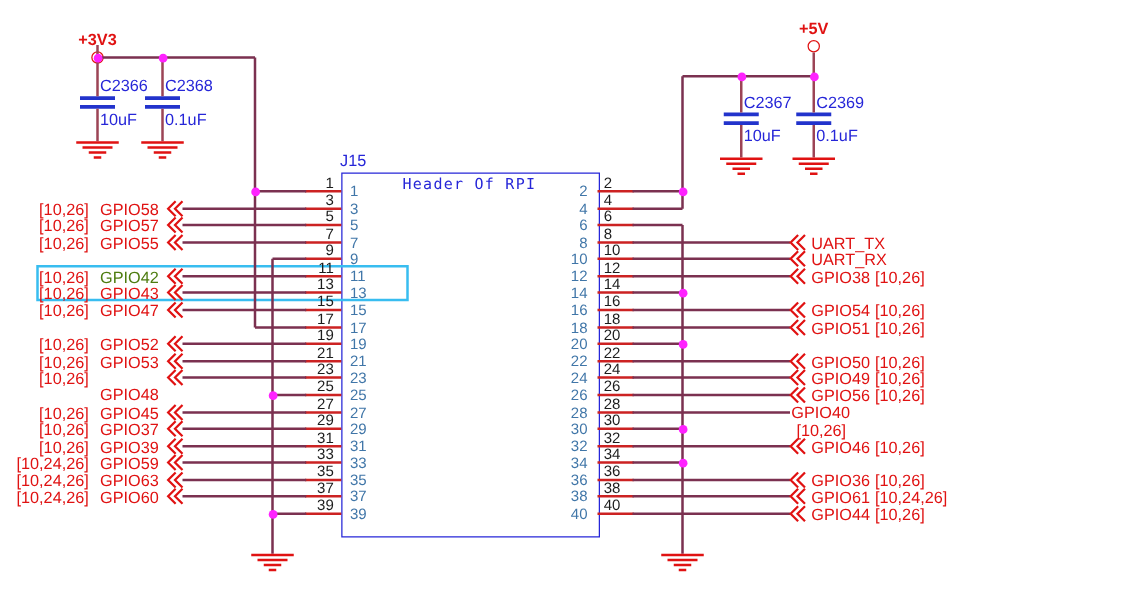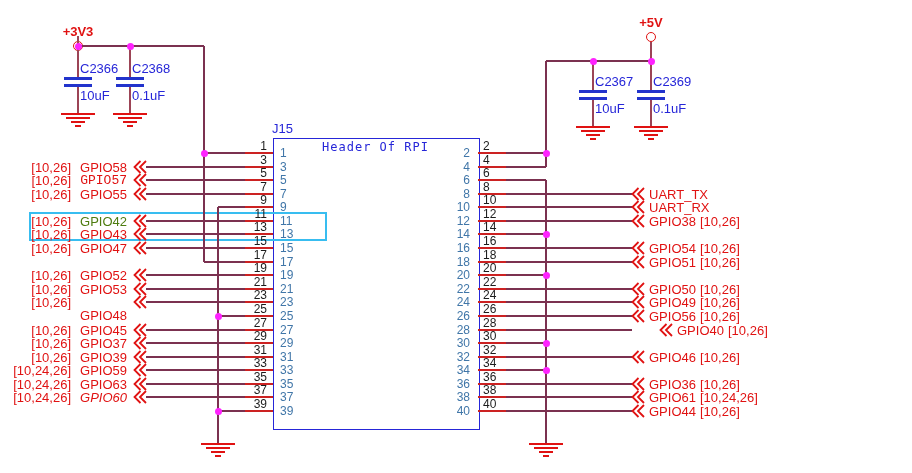--- a/index.html
+++ b/index.html
@@ -106,21 +106,21 @@
       <svg class="chev" width="16" height="14" viewBox="0 0 16 14" style="margin-left: 5px;">
         <path d="M14 1 8 7 14 13 M8.5 1 2.5 7 8.5 13" fill="none" stroke="#e01212" stroke-width="1.8"></path>
       </svg>
     </div>
     <div class="seg" style="background: rgb(204, 34, 34); left: 244px; top: 179.2px; width: 29px; height: 1.6px;"></div>
     <div class="txt outnum" style="left: 234px; top: 166px; width: 33px; text-align: right; color: rgb(28, 28, 28);">5</div>
     <div class="txt innum" style="left: 280px; top: 173px; color: rgb(64, 118, 168);">5</div>
     <div class="seg" style="background: rgb(123, 49, 80); left: 146px; top: 179.2px; width: 99px; height: 1.6px;"></div>
     <div class="lblrow" style="left: 0px; top: 172px; width: 148px; justify-content: flex-end;">
       <span class="netlbl" style="color: rgb(224, 18, 18);">[10,26]</span>
-      <span class="netlbl" style="color: rgb(224, 18, 18); margin-left: 9px; font-family: Liberation Mono, monospace;">GPIO57</span>
+      <span class="netlbl" style="color: rgb(224, 18, 18); margin-left: 9px;">GPIO57</span>
       <svg class="chev" width="16" height="14" viewBox="0 0 16 14" style="margin-left: 5px;">
         <path d="M14 1 8 7 14 13 M8.5 1 2.5 7 8.5 13" fill="none" stroke="#e01212" stroke-width="1.8"></path>
       </svg>
     </div>
     <div class="seg" style="background: rgb(204, 34, 34); left: 244px; top: 193.2px; width: 29px; height: 1.6px;"></div>
     <div class="txt outnum" style="left: 234px; top: 180px; width: 33px; text-align: right; color: rgb(28, 28, 28);">7</div>
     <div class="txt innum" style="left: 280px; top: 187px; color: rgb(64, 118, 168);">7</div>
     <div class="seg" style="background: rgb(123, 49, 80); left: 146px; top: 193.2px; width: 99px; height: 1.6px;"></div>
     <div class="lblrow" style="left: 0px; top: 186px; width: 148px; justify-content: flex-end;">
       <span class="netlbl" style="color: rgb(224, 18, 18);">[10,26]</span>
@@ -261,21 +261,21 @@
       <svg class="chev" width="16" height="14" viewBox="0 0 16 14" style="margin-left: 5px;">
         <path d="M14 1 8 7 14 13 M8.5 1 2.5 7 8.5 13" fill="none" stroke="#e01212" stroke-width="1.8"></path>
       </svg>
     </div>
     <div class="seg" style="background: rgb(204, 34, 34); left: 244px; top: 396.2px; width: 29px; height: 1.6px;"></div>
     <div class="txt outnum" style="left: 234px; top: 383px; width: 33px; text-align: right; color: rgb(28, 28, 28);">37</div>
     <div class="txt innum" style="left: 280px; top: 390px; color: rgb(64, 118, 168);">37</div>
     <div class="seg" style="background: rgb(123, 49, 80); left: 146px; top: 396.2px; width: 99px; height: 1.6px;"></div>
     <div class="lblrow" style="left: 0px; top: 389px; width: 148px; justify-content: flex-end;">
       <span class="netlbl" style="color: rgb(224, 18, 18);">[10,24,26]</span>
-      <span class="netlbl" style="color: rgb(224, 18, 18); margin-left: 9px; font-style: italic;">GPIO60</span>
+      <span class="netlbl" style="color: rgb(224, 18, 18); margin-left: 9px;">GPIO60</span>
       <svg class="chev" width="16" height="14" viewBox="0 0 16 14" style="margin-left: 5px;">
         <path d="M14 1 8 7 14 13 M8.5 1 2.5 7 8.5 13" fill="none" stroke="#e01212" stroke-width="1.8"></path>
       </svg>
     </div>
     <div class="seg" style="background: rgb(204, 34, 34); left: 244px; top: 410.2px; width: 29px; height: 1.6px;"></div>
     <div class="txt outnum" style="left: 234px; top: 397px; width: 33px; text-align: right; color: rgb(28, 28, 28);">39</div>
     <div class="txt innum" style="left: 280px; top: 404px; color: rgb(64, 118, 168);">39</div>
     <div class="seg" style="background: rgb(123, 49, 80); left: 218px; top: 410.2px; width: 27px; height: 1.6px;"></div>
     <div class="seg" style="background: rgb(204, 34, 34); left: 478px; top: 152.2px; width: 29px; height: 1.6px;"></div>
     <div class="txt outnum" style="left: 483px; top: 139px; width: 33px; color: rgb(28, 28, 28);">2</div>
@@ -380,21 +380,21 @@
       <svg class="chev" width="16" height="14" viewBox="0 0 16 14">
         <path d="M14 1 8 7 14 13 M8.5 1 2.5 7 8.5 13" fill="none" stroke="#e01212" stroke-width="1.8"></path>
       </svg>
       <span class="netlbl" style="color: rgb(224, 18, 18); margin-left: 3px; min-width: 47px;">GPIO56</span>
       <span class="netlbl" style="color: rgb(224, 18, 18); margin-left: 4px;">[10,26]</span>
     </div>
     <div class="seg" style="background: rgb(204, 34, 34); left: 478px; top: 329.2px; width: 29px; height: 1.6px;"></div>
     <div class="txt outnum" style="left: 483px; top: 316px; width: 33px; color: rgb(28, 28, 28);">28</div>
     <div class="txt innum" style="left: 428px; top: 323px; width: 42px; text-align: right; color: rgb(64, 118, 168);">28</div>
     <div class="seg" style="background: rgb(123, 49, 80); left: 506px; top: 329.2px; width: 126px; height: 1.6px;"></div>
-    <div class="lblrow" style="left: 658px; top: 322px;">
+    <div class="lblrow" style="left: 630px; top: 322px; flex-direction: column;">
       <svg class="chev" width="16" height="14" viewBox="0 0 16 14">
         <path d="M14 1 8 7 14 13 M8.5 1 2.5 7 8.5 13" fill="none" stroke="#e01212" stroke-width="1.8"></path>
       </svg>
       <span class="netlbl" style="color: rgb(224, 18, 18); margin-left: 3px; min-width: 47px;">GPIO40</span>
       <span class="netlbl" style="color: rgb(224, 18, 18); margin-left: 4px;">[10,26]</span>
     </div>
     <div class="seg" style="background: rgb(204, 34, 34); left: 478px; top: 342.2px; width: 29px; height: 1.6px;"></div>
     <div class="txt outnum" style="left: 483px; top: 329px; width: 33px; color: rgb(28, 28, 28);">30</div>
     <div class="txt innum" style="left: 428px; top: 336px; width: 42px; text-align: right; color: rgb(64, 118, 168);">30</div>
     <div class="seg" style="background: rgb(123, 49, 80); left: 506px; top: 342.2px; width: 40px; height: 1.6px;"></div>

